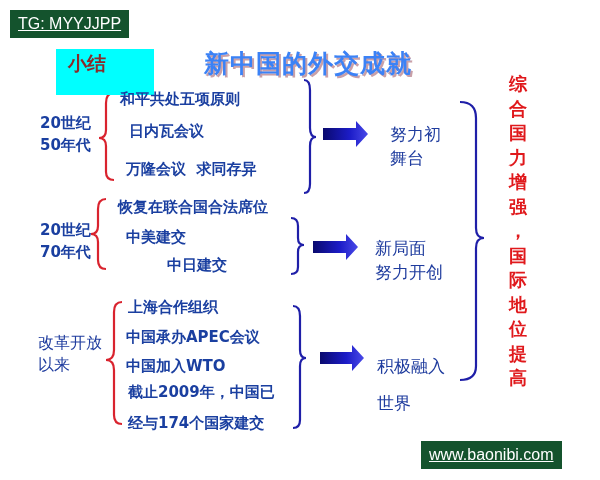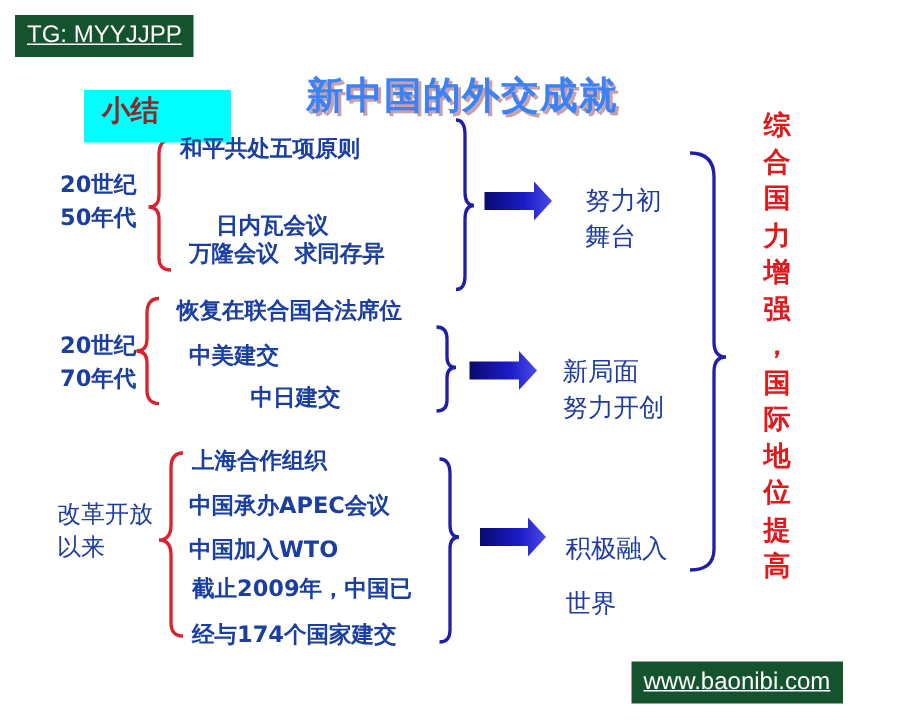--- a/index.html
+++ b/index.html
@@ -44,29 +44,29 @@
   <g fill="url(#ag)">
     <path d="M323,128 L356,128 L356,121 L368,134 L356,147 L356,140 L323,140 Z"></path>
     <path d="M313,241 L346,241 L346,234 L358,247 L346,260 L346,253 L313,253 Z"></path>
     <path d="M320,352 L352,352 L352,345 L364,358 L352,371 L352,364 L320,364 Z"></path>
   </g>
 </svg>
 
 <div class="abs wm" style="left:10px;top:10px;">TG: MYYJJPP</div>
 <div class="abs wm" style="left:421px;top:441px;">www.baonibi.com</div>
 
-<div class="abs tag" style="left:56px;top:60px;width:86px;height:35px;padding-left:12px;">小结</div>
+<div class="abs tag" style="left:56px;top:49px;width:86px;height:46px;padding-left:12px;">小结</div>
 <div class="abs title" style="left:204px;top:47px;">新中国的外交成就</div>
 
 <div class="abs blue era" style="left:40px;top:112px;">
   <div>20世纪</div>
   <div>50年代</div>
 </div>
 <div class="abs blue item" style="left:120px;top:90px;">和平共处五项原则</div>
-<div class="abs blue item" style="left:144px;top:122px;margin-top:19px;">日内瓦会议</div>
+<div class="abs blue item" style="left:129px;top:122px;">日内瓦会议</div>
 <div class="abs blue item" style="left:126px;top:160px;white-space:pre;">万隆会议  求同存异</div>
 <div class="abs res" style="left:390px;top:122px;">
   <div>努力初</div>
   <div>舞台</div>
 </div>
 
 <div class="abs blue era" style="left:40px;top:219px;">
   <div>20世纪</div>
   <div>70年代</div>
 </div>

